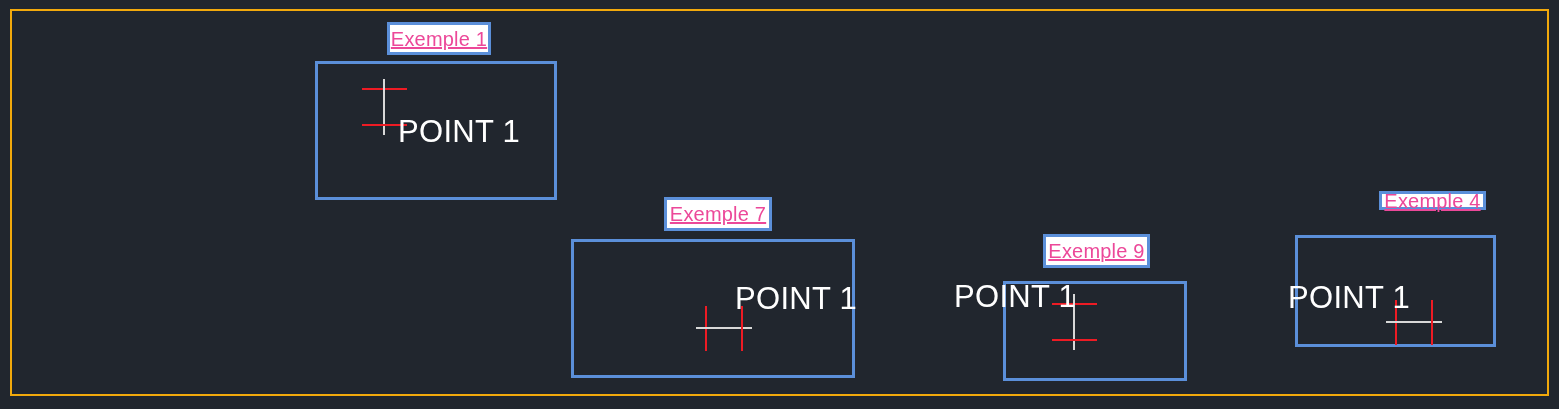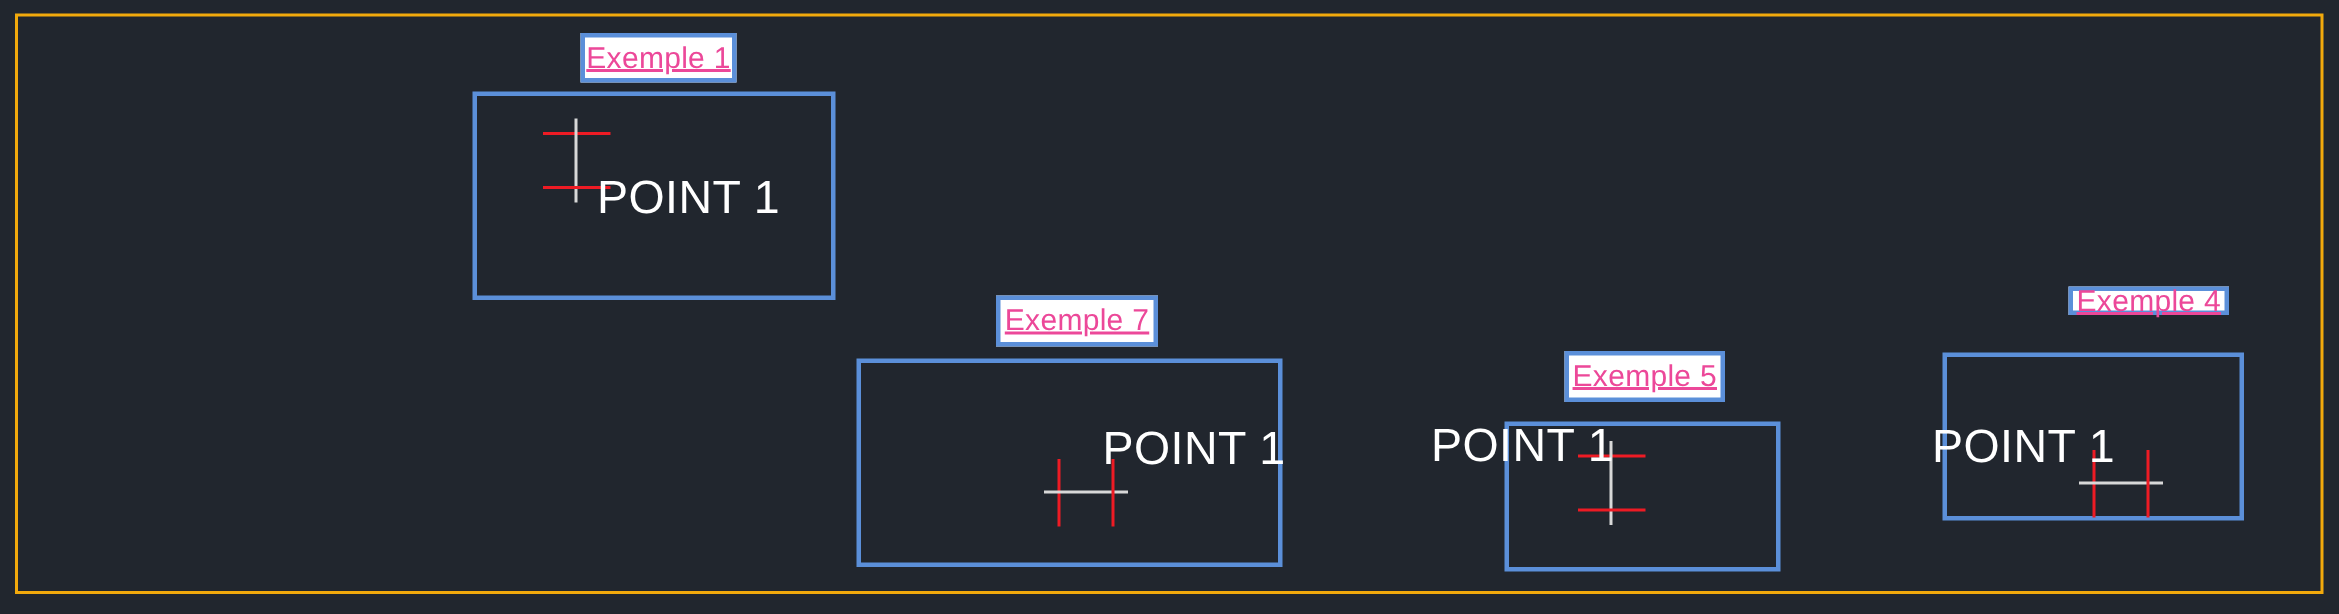--- a/index.html
+++ b/index.html
@@ -135,21 +135,21 @@
       <div class="bar bar-right"></div>
     </div>
 
     <div class="point-text" style="left:735px; top:283px;">POINT 1</div>
   </div>
 
   <div class="example-group">
     <div class="cad-rect" style="left:1003px; top:281px; width:184px; height:100px;"></div>
 
     <div class="label-chip" style="left:1043px; top:234px; width:107px; height:34px;">
-      <span>Exemple 5</span>
+      <span>Exemple 9</span>
     </div>
 
     <div class="node-marker node-v" style="left:1052px; top:294px;">
       <div class="bar bar-top"></div>
       <div class="stem"></div>
       <div class="bar bar-bottom"></div>
     </div>
 
     <div class="point-text" style="left:954px; top:281px;">POINT 1</div>
   </div>

